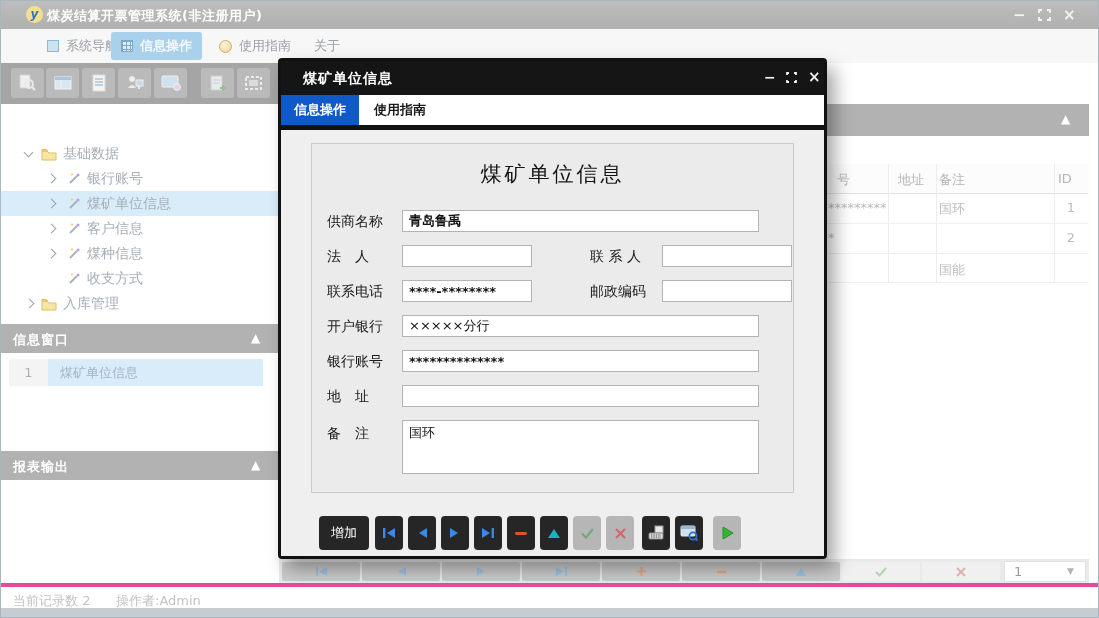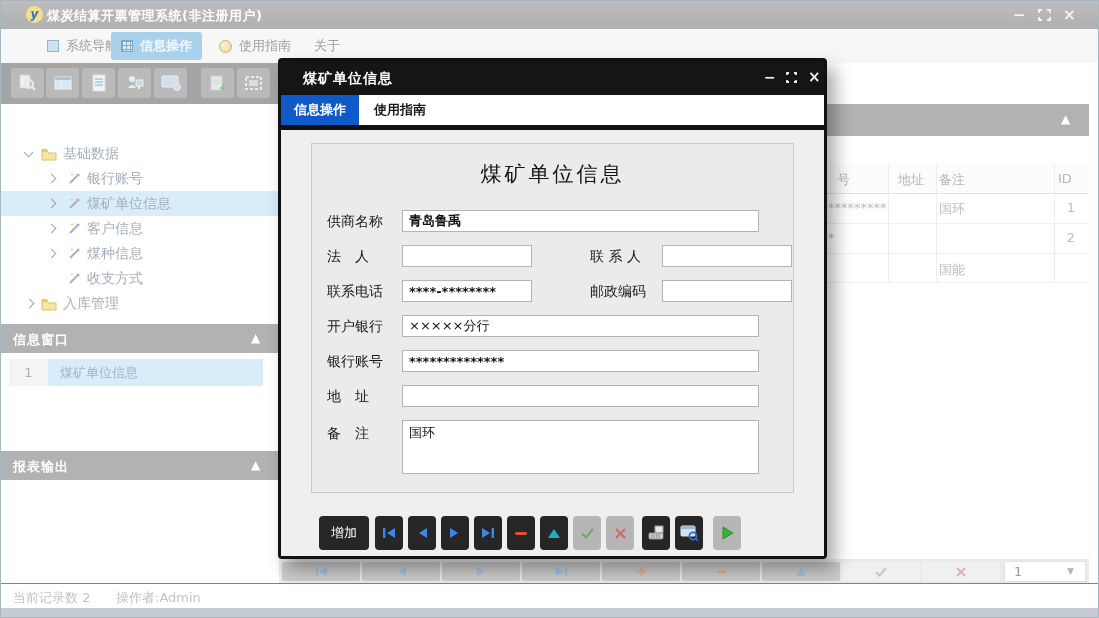--- a/index.html
+++ b/index.html
@@ -42,21 +42,21 @@
   .th-cell{top:170px;color:#b5b5b5;font-size:13px;}
   .col-line{top:163px;height:118px;border-left:1px solid #ededed;}
   .row-line{left:278px;width:809px;border-top:1px solid #f0f0f0;}
   .td-cell{color:#bcbcbc;font-size:13px;}
   
   .pagerbar{left:278px;top:558px;width:810px;height:24px;background:#eaeaea;}
   .pbtn{top:561px;width:78px;height:19px;background:#cbcbcb;border-radius:2px;display:flex;align-items:center;justify-content:center;}
   .pbtn.lite{background:#f0f0f0;}
   .psel{left:1003px;top:560px;width:82px;height:21px;background:#ffffff;border:1px solid #e2e2e2;box-sizing:border-box;}
   
-  .statusbar{left:0;top:582px;width:1099px;height:25px;background:#ffffff;border-top:1px solid #ec4899;}
+  .statusbar{left:0;top:582px;width:1099px;height:25px;background:#ffffff;border-top:4px solid #ec4899;}
   .sb-text{top:5px;color:#c3c3c3;font-size:13px;}
   .bottomstrip{left:0;top:607px;width:1099px;height:11px;background:#c6ccd1;}
   
   .modal{left:277px;top:57px;width:549px;height:501px;background:#111111;border-radius:4px;
     box-shadow:8px 10px 18px rgba(0,0,0,.35);box-sizing:border-box;padding:3px;z-index:10;}
   .m-titlebar{position:relative;height:34px;background:#151515;}
   .m-title{position:absolute;left:22px;top:9px;color:#ffffff;font-size:14px;font-weight:bold;letter-spacing:1px;}
   .m-ctl{position:absolute;top:9px;color:#f0f0f0;font-size:14px;font-weight:bold;line-height:14px;}
   .m-tabs{position:relative;height:30px;background:#ffffff;}
   .m-tab{position:absolute;top:0;height:30px;line-height:30px;font-size:13px;font-weight:bold;text-align:center;}

